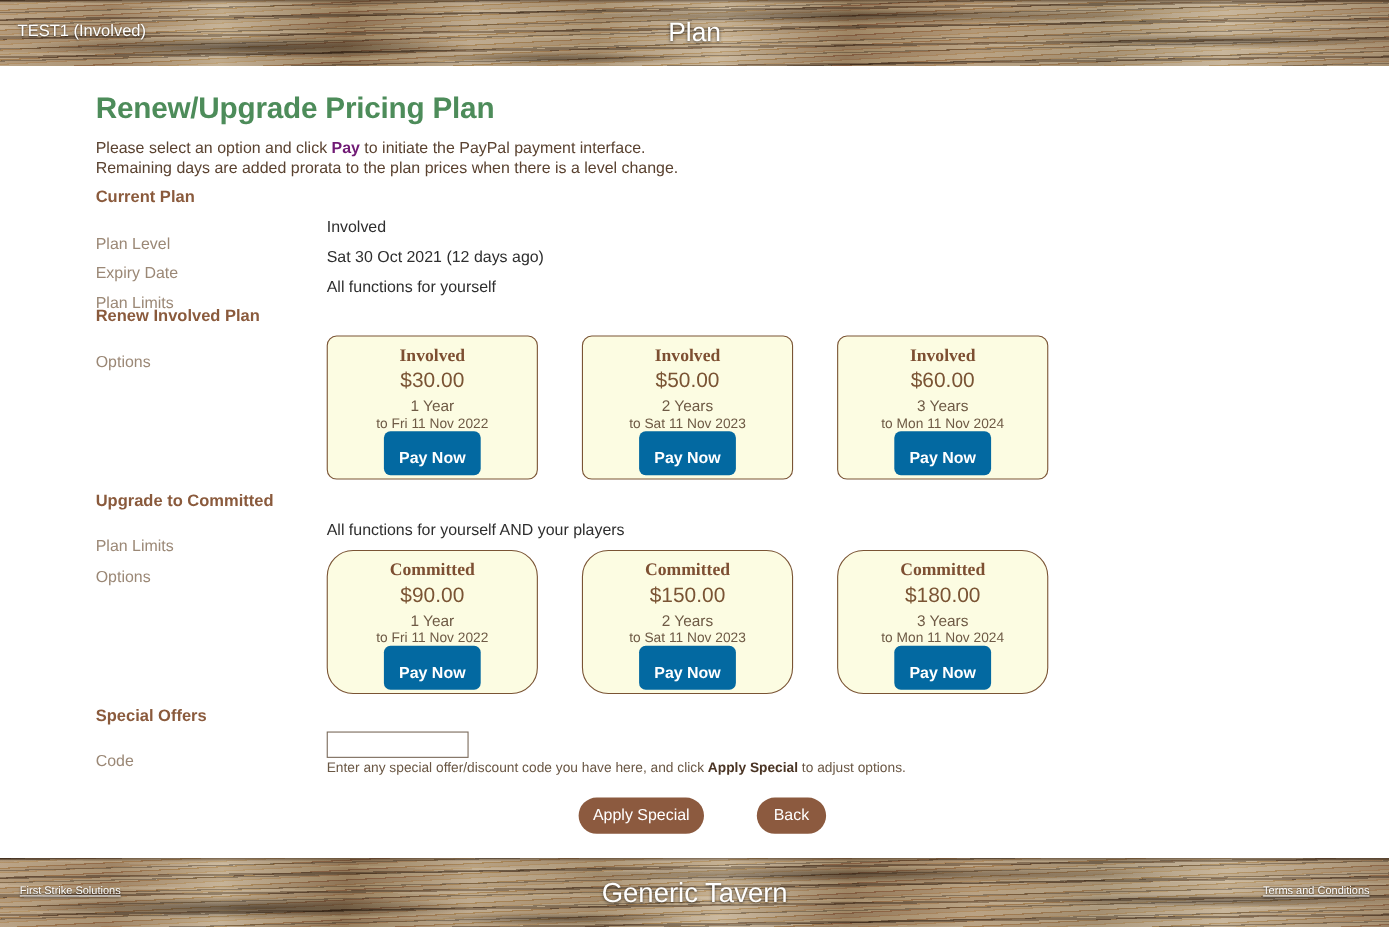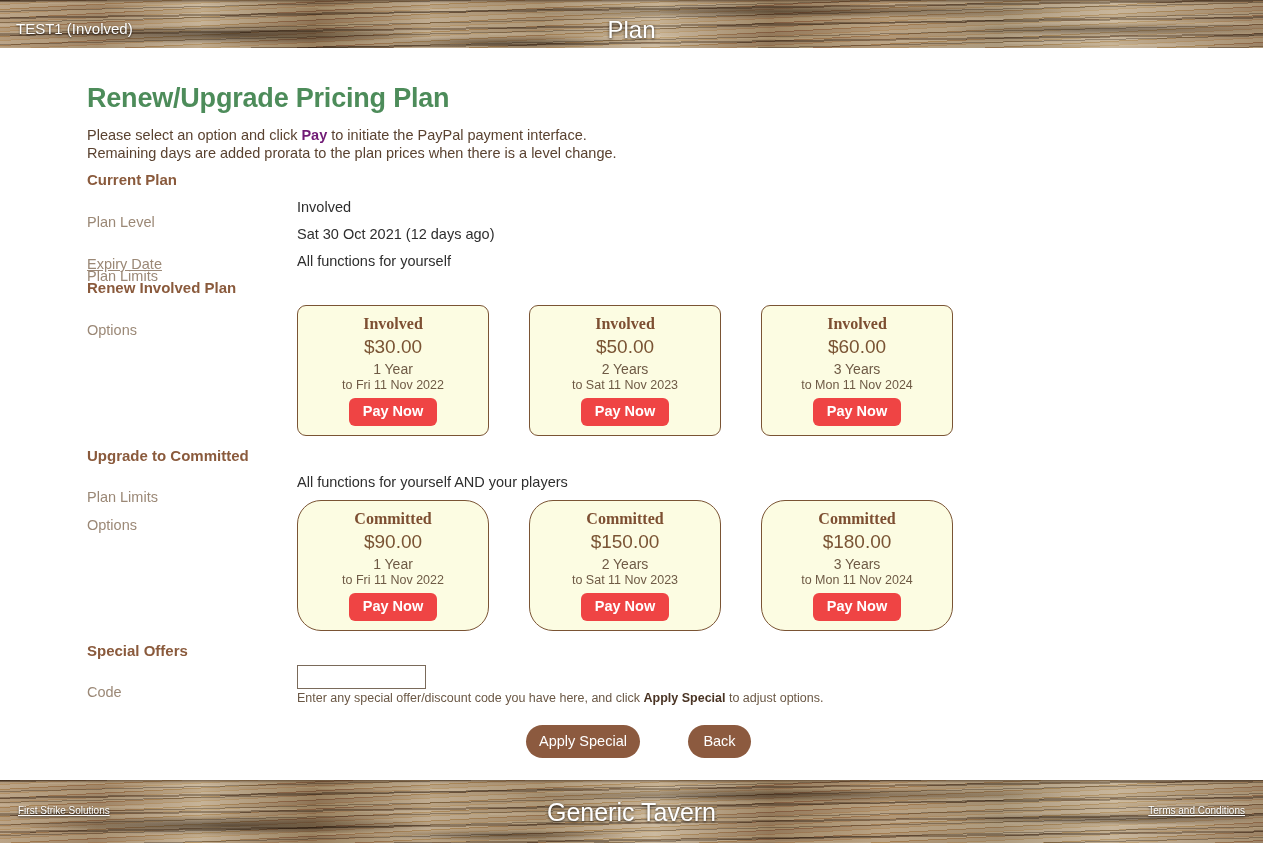--- a/index.html
+++ b/index.html
@@ -66,21 +66,21 @@
         rgba(0,0,0,0) 11px),
       radial-gradient(ellipse 300px 14px at 18% 72%, rgba(25,14,6,0.55), rgba(0,0,0,0) 70%),
       radial-gradient(ellipse 420px 10px at 62% 24%, rgba(25,14,6,0.45), rgba(0,0,0,0) 70%),
       radial-gradient(ellipse 240px 9px at 88% 62%, rgba(25,14,6,0.40), rgba(0,0,0,0) 70%),
       radial-gradient(ellipse 180px 8px at 40% 88%, rgba(25,14,6,0.42), rgba(0,0,0,0) 70%);
     pointer-events: none;
   }
 
   #header-banner {
     top: 0;
-    height: 48px;
+    height: 60px;
   }
   #footer-banner {
     top: 780px;
     height: 63px;
   }
 
   .banner-inner {
     position: relative;
     z-index: 3;
     width: 100%;
@@ -201,21 +201,21 @@
   .row-value {
     position: absolute;
     left: 297px;
     font-size: 14.5px;
     color: #2e2e2e;
     white-space: nowrap;
   }
 
   #lbl-plan-level   { top: 139px; }
   #val-plan-level   { top: 139px; }
-  #lbl-expiry-date  { top: 181px; text-decoration: underline; }
+  #lbl-expiry-date  { top: 166px; }
   #val-expiry-date  { top: 166px; }
   #lbl-plan-limits  { top: 193px; }
   #val-plan-limits  { top: 193px; }
   #lbl-options-1    { top: 247px; }
   #lbl-plan-limits2 { top: 414px; }
   #val-plan-limits2 { top: 414px; }
   #lbl-options-2    { top: 442px; }
   #lbl-code         { top: 609px; }
 
   
@@ -246,23 +246,22 @@
     font-size: 14px;
     color: #6e5a45;
   }
   .card-until {
     margin-top: 1px;
     font-size: 12.5px;
     color: #6e5a45;
   }
   .pay-btn {
     display: inline-block;
-    margin-top: 6px;
-    padding: 6px 14px 7px;
-    background: #ef4444;
+    padding: 18px 14px 7px;
+    background: #0369a1;
     color: #ffffff;
     font-size: 14.5px;
     font-weight: bold;
     border: none;
     border-radius: 6px;
     cursor: pointer;
     font-family: "Liberation Sans", sans-serif;
     line-height: 1;
   }
 

